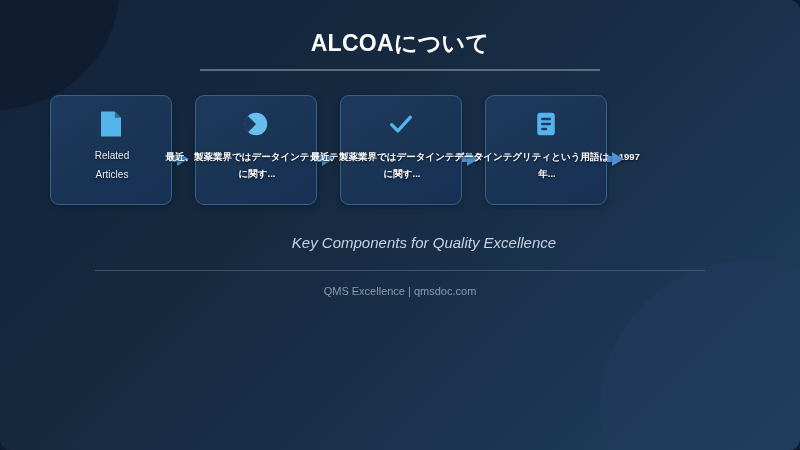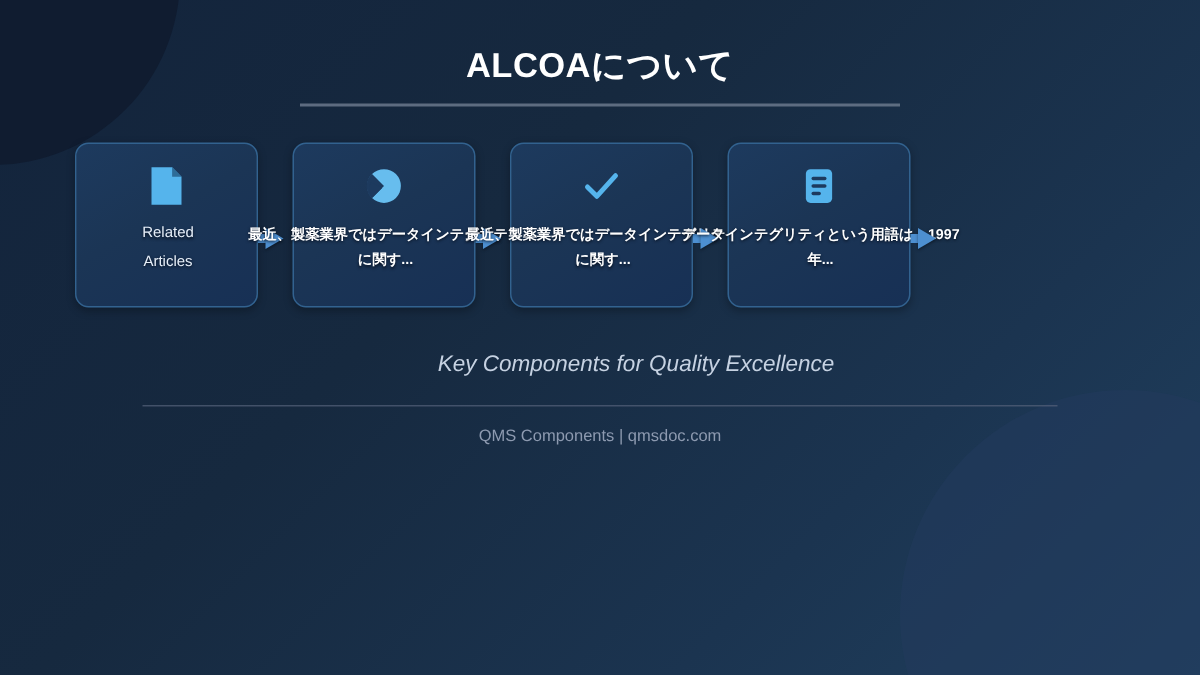--- a/index.html
+++ b/index.html
@@ -12,20 +12,21 @@
     height: 450px;
     overflow: hidden;
     font-family: "Liberation Sans", "DejaVu Sans", sans-serif;
   }
   #slide {
     position: relative;
     width: 800px;
     height: 450px;
     overflow: hidden;
     background: linear-gradient(135deg, #13243c 0%, #16293f 38%, #1b3450 72%, #20405f 100%);
+    border-radius: 11px;
   }
   
   .bg-circle {
     position: absolute;
     border-radius: 50%;
     pointer-events: none;
   }
   .bg-circle.tl2 {
     width: 250px; height: 250px;
     left: -130px; top: -140px;
@@ -224,15 +225,15 @@
       <div class="card-text">データインテグリティという用語は、1997年...</div>
     </div>
     <div class="arrow-stem" style="left:557px;"></div>
     <div class="arrow" style="left:562px;"></div>
 
 
   </div>
 
   <div class="subtitle">Key Components for Quality Excellence</div>
   <div class="footer-divider"></div>
-  <div class="footer">QMS Components | qmsdoc.com</div>
+  <div class="footer">QMS Excellence | qmsdoc.com</div>
 
 </div>
 
 </body></html>

